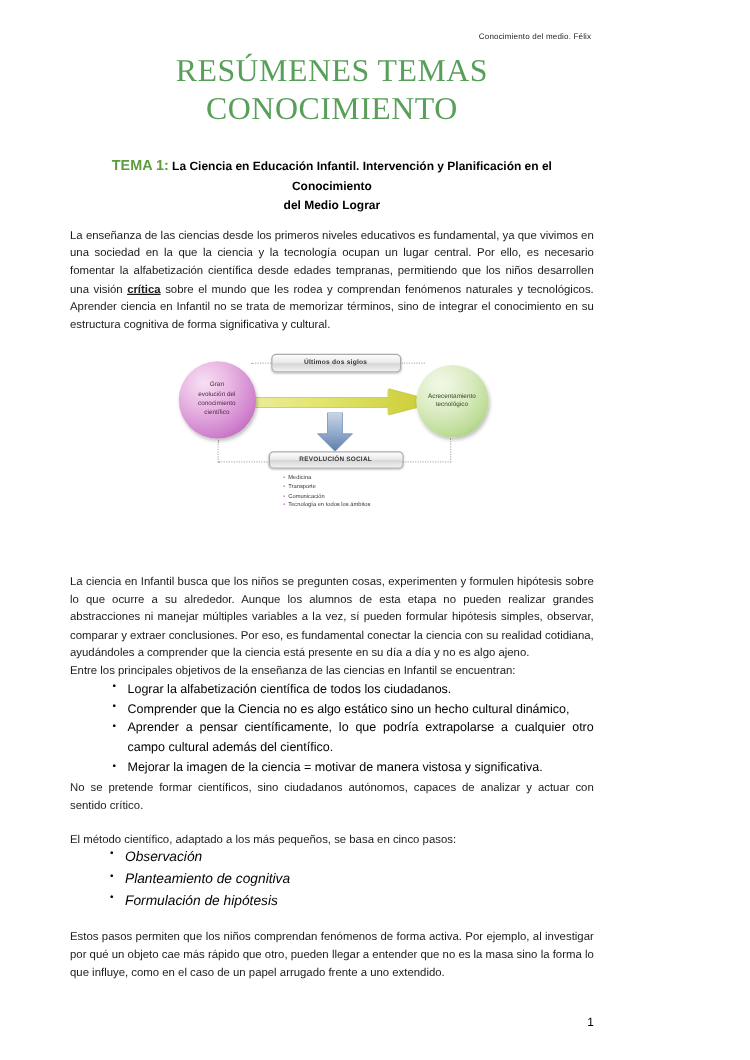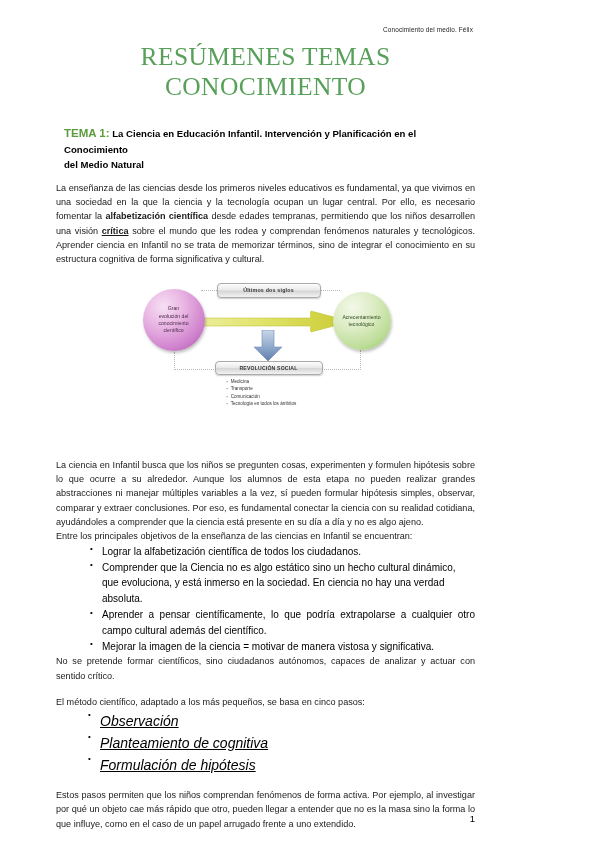--- a/index.html
+++ b/index.html
@@ -40,20 +40,21 @@
     font-family: "Liberation Serif", serif;
     font-size: 25.5px;
     color: #58a05a;
     letter-spacing: 0.4px;
     font-weight: normal;
     margin: 2px 0 0 0;
     padding-bottom: 2px;
   }
 
   .tema-heading {
+    text-align: center;
     font-size: 9.6px;
     font-weight: bold;
     line-height: 1.55;
     margin: 21px 8px 8px 8px;
   }
   .tema-heading .tema-label {
     color: #5c9c3c;
     font-size: 11.5px;
     font-weight: bold;
   }
@@ -63,21 +64,21 @@
     font-size: 9.1px;
     line-height: 1.58;
     text-align: justify;
     margin: 0 0 0 0;
     color: #1a1a1a;
   }
   p.body-text + p.body-text { margin-top: 0; }
 
   .spacer-line { height: 12px; }
 
-  .bold { font-weight: bold; }
+  .bold { font-weight: normal; }
   .uline { text-decoration: underline; font-weight: bold; }
 
   
   .figure {
     margin: 13px auto 15px auto;
     width: 262px;
     height: 163px;
     position: relative;
   }
   .fig-inner {
@@ -187,22 +188,21 @@
     position: absolute;
     left: 0;
     top: -0.5px;
     font-size: 8px;
   }
   ul.doc-list li.just { text-align: justify; }
   ul.doc-list li .sub { display: block; }
 
   ul.method-list li {
     font-style: italic;
-    text-decoration: underline;
-    font-size: 14px;
+    font-size: 11px;
   }
   ul.method-list li:before { text-decoration: none; font-style: normal; }
   ul.method-list { padding-left: 32px; }
 
   .page-number {
     position: absolute;
     right: 44px;
     bottom: 24px;
     font-size: 9.5px;
     color: #000;
@@ -212,21 +212,21 @@
 <body>
 
 <div class="page">
 
   <div class="doc-header">Conocimiento del medio. Félix</div>
 
   <h1 class="main-title" style="color: rgb(88, 160, 90);">RESÚMENES TEMAS CONOCIMIENTO</h1>
 
   <div class="tema-heading">
     <span class="tema-label" style="color: rgb(92, 156, 60);">TEMA 1:</span><span class="tema-rest"> La Ciencia en Educación Infantil. Intervención y Planificación en el Conocimiento</span><br>
-    <span class="tema-rest">del Medio Natural</span>
+    <span class="tema-rest">del Medio Lograr</span>
   </div>
 
   <p class="body-text"><span>La enseñanza de las ciencias desde los primeros niveles educativos es fundamental, ya que vivimos en una sociedad en la que la ciencia y la tecnología ocupan un lugar central. Por ello, es necesario fomentar la </span><span class="bold">alfabetización científica</span><span> desde edades tempranas, permitiendo que los niños desarrollen una visión </span><span class="uline">crítica</span><span> sobre el mundo que les rodea y comprendan fenómenos naturales y tecnológicos. Aprender ciencia en Infantil no se trata de memorizar términos, sino de integrar el conocimiento en su estructura cognitiva de forma significativa y cultural.</span></p>
 
   <div class="figure">
     <div class="fig-inner">
 
       <div class="dotted" style="left:66px; top:10px; width:20px;"></div>
       <div class="dotted" style="left:183px; top:10px; width:22px;"></div>
       <div class="dotted-v" style="left:39px; top:72px; height:18px;"></div>
@@ -291,21 +291,20 @@
   <p class="body-text">La ciencia en Infantil busca que los niños se pregunten cosas, experimenten y formulen hipótesis sobre lo que ocurre a su alrededor. Aunque los alumnos de esta etapa no pueden realizar grandes abstracciones ni manejar múltiples variables a la vez, sí pueden formular hipótesis simples, observar, comparar y extraer conclusiones. Por eso, es fundamental conectar la ciencia con su realidad cotidiana, ayudándoles a comprender que la ciencia está presente en su día a día y no es algo ajeno.</p>
 
   <p class="body-text">Entre los principales objetivos de la enseñanza de las ciencias en Infantil se encuentran:</p>
 
   <ul class="doc-list">
     <li>
       <span>Lograr la alfabetización científica de todos los ciudadanos.</span>
     </li>
     <li>
       <span>Comprender que la Ciencia no es algo estático sino un hecho cultural dinámico,</span>
-      <span class="sub">que evoluciona, y está inmerso en la sociedad. En ciencia no hay una verdad absoluta.</span>
     </li>
     <li class="just">
       <span>Aprender a pensar científicamente, lo que podría extrapolarse a cualquier otro campo cultural además del científico.</span>
     </li>
     <li>
       <span>Mejorar la imagen de la ciencia = motivar de manera vistosa y significativa.</span>
     </li>
   </ul>
 
   <p class="body-text">No se pretende formar científicos, sino ciudadanos autónomos, capaces de analizar y actuar con sentido crítico.</p>

